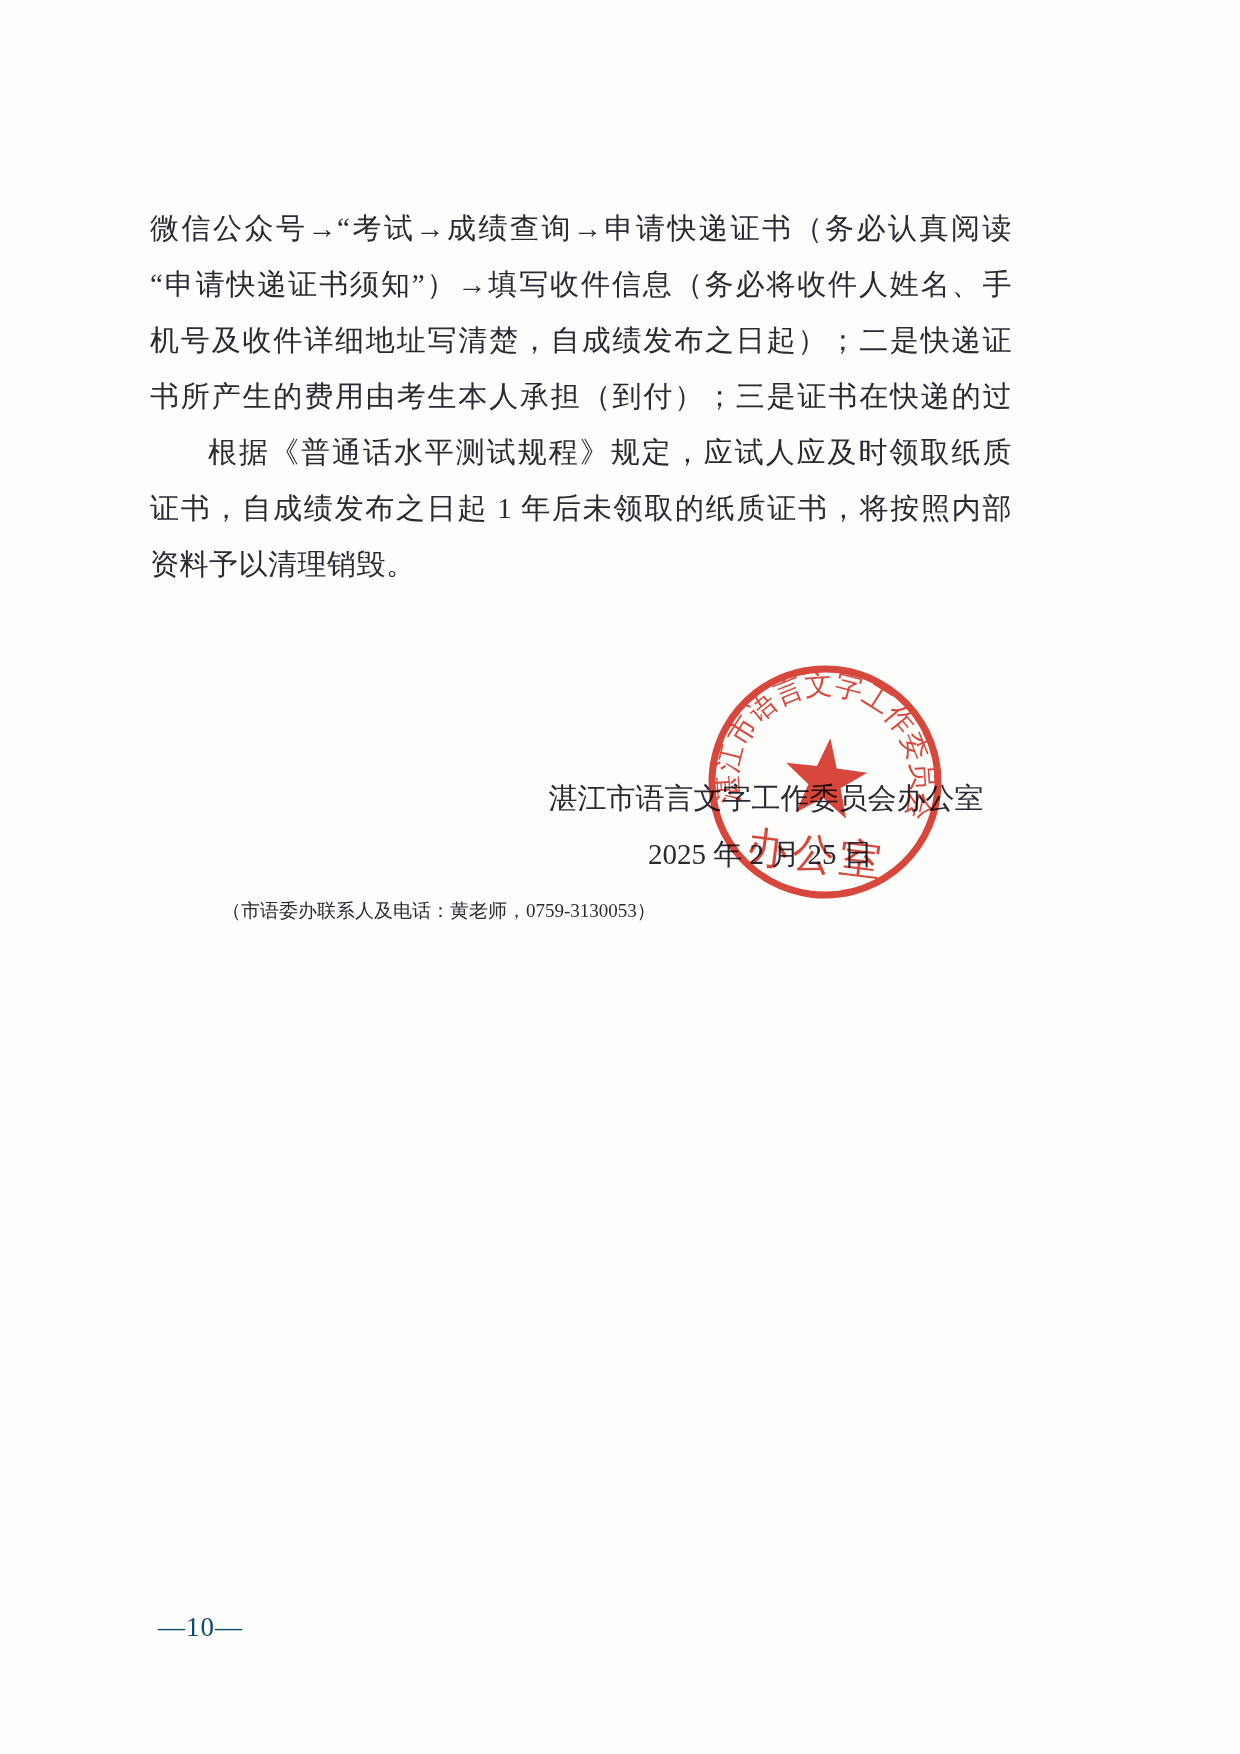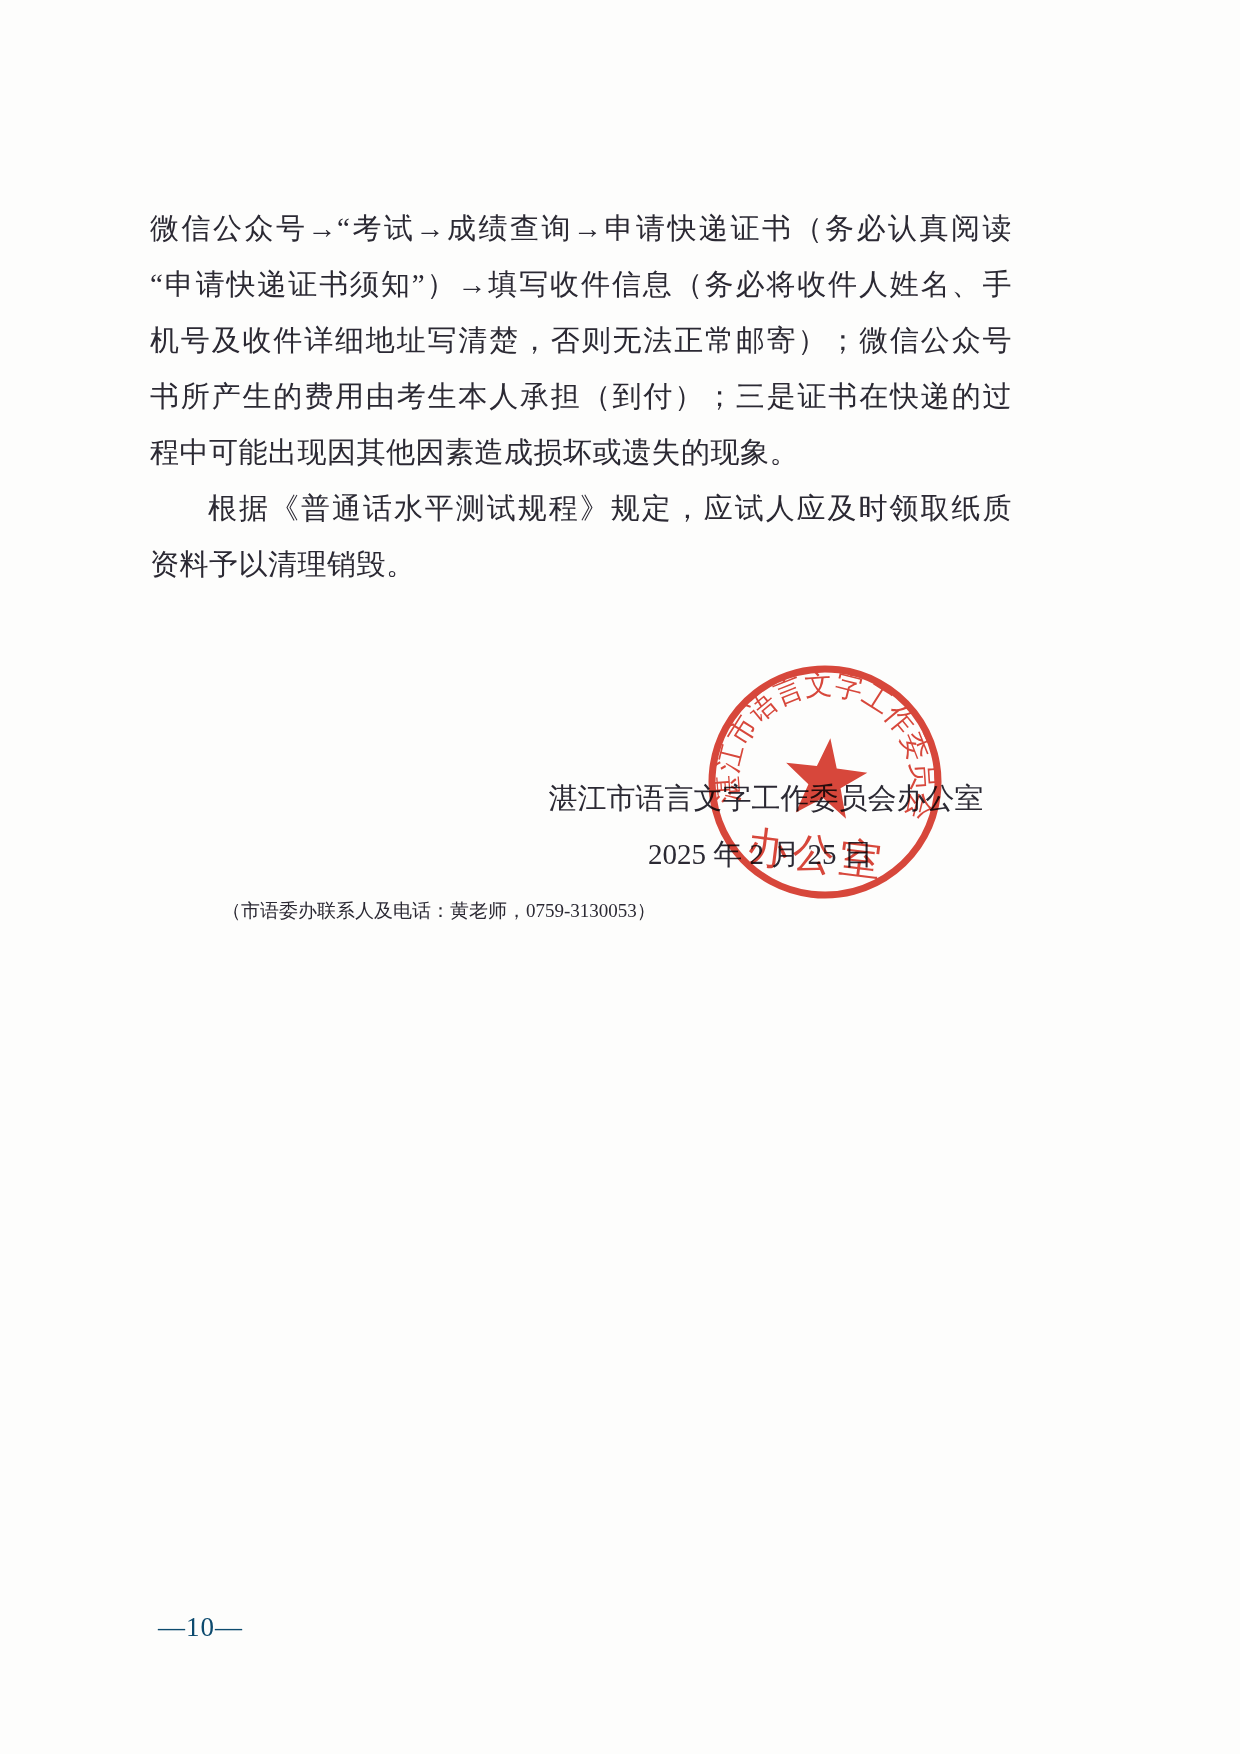--- a/index.html
+++ b/index.html
@@ -91,24 +91,24 @@
   }
 </style>
 </head>
 <body>
 
 <div class="page">
 
   <div class="body-text">
     <div class="tline">微信公众号→“考试→成绩查询→申请快递证书（务必认真阅读</div>
     <div class="tline">“申请快递证书须知”）→填写收件信息（务必将收件人姓名、手</div>
-    <div class="tline">机号及收件详细地址写清楚，否则无法正常邮寄）；微信公众号</div>
+    <div class="tline">机号及收件详细地址写清楚，自成绩发布之日起）；二是快递证</div>
     <div class="tline">书所产生的费用由考生本人承担（到付）；三是证书在快递的过</div>
-    <div class="tline endline">程中可能出现因其他因素造成损坏或遗失的现象。</div>
     <div class="tline indent">根据《普通话水平测试规程》规定，应试人应及时领取纸质</div>
+    <div class="tline">证书，自成绩发布之日起 1 年后未领取的纸质证书，将按照内部</div>
     <div class="tline endline">资料予以清理销毁。</div>
   </div>
 
   <div class="sig-line">湛江市语言文字工作委员会办公室</div>
   <div class="date-line">2025 年 2 月 25 日</div>
   <div class="contact-line">（市语委办联系人及电话：黄老师，0759-3130053）</div>
 
   <svg class="seal" viewBox="0 0 250 250" xmlns="http://www.w3.org/2000/svg">
     <g transform="rotate(7 125 125)" fill="#d6392c">
       <circle cx="125" cy="125" r="113" fill="none" stroke="#d6392c" stroke-width="7"></circle>

